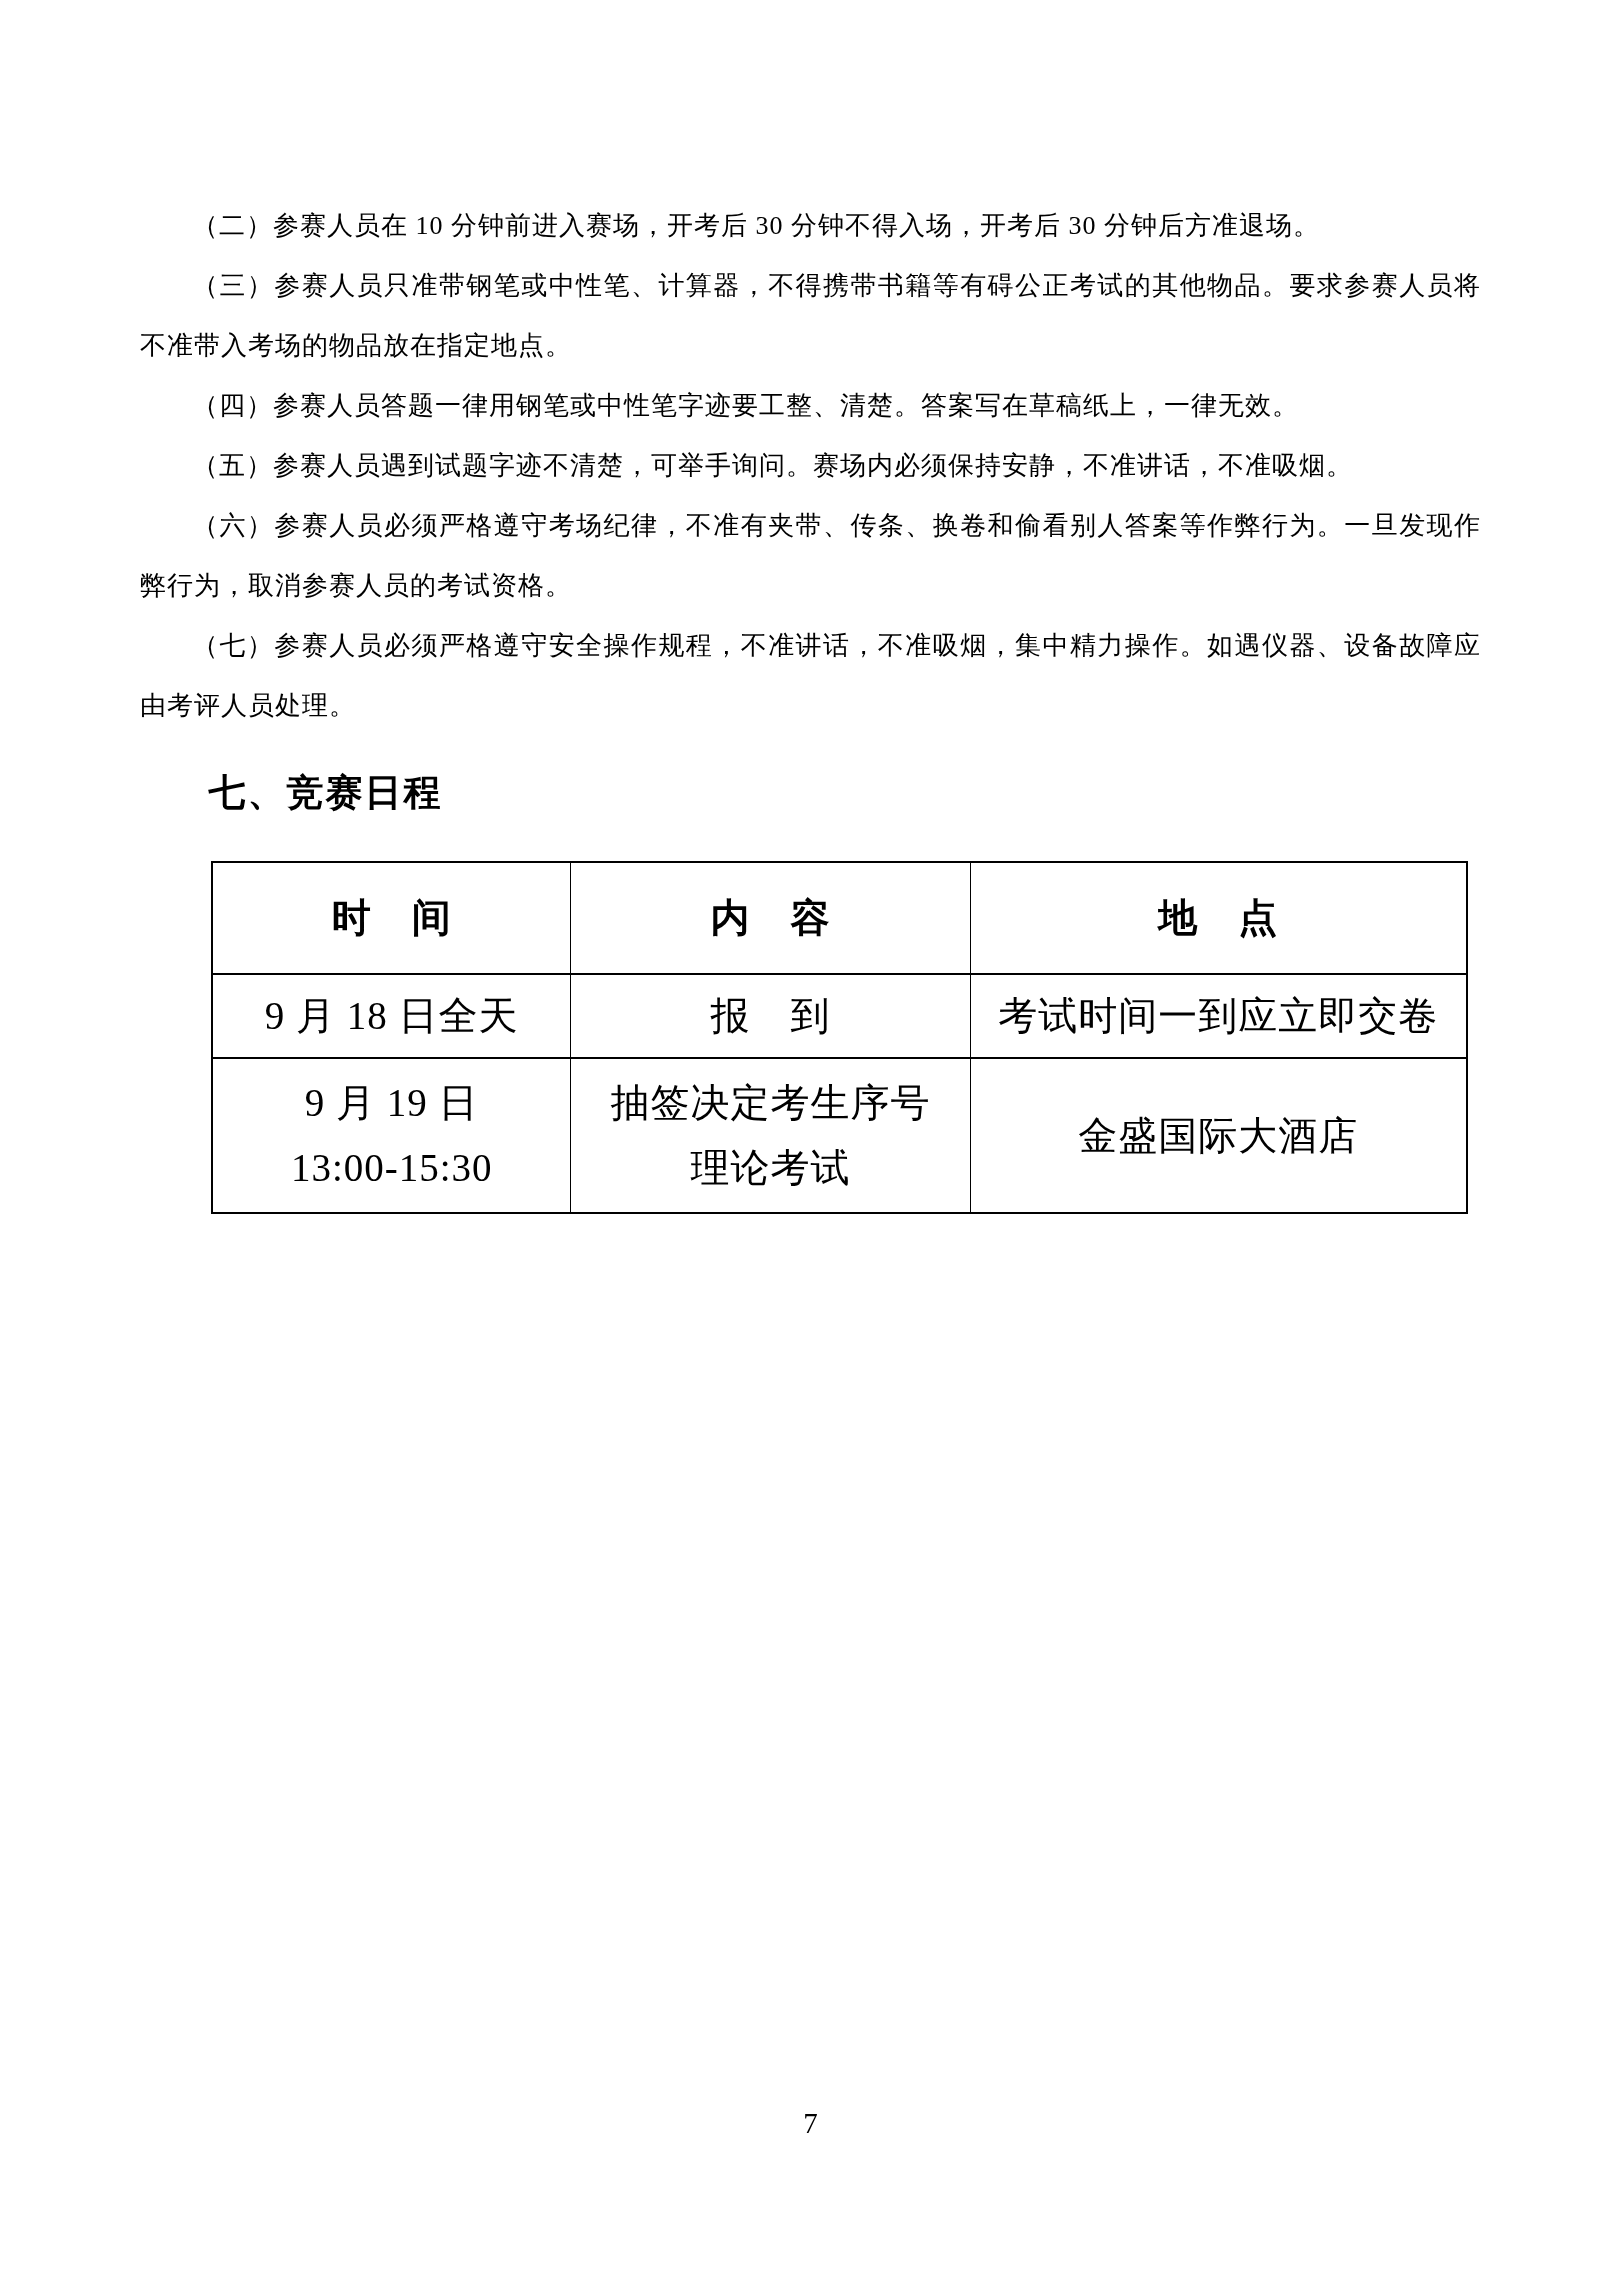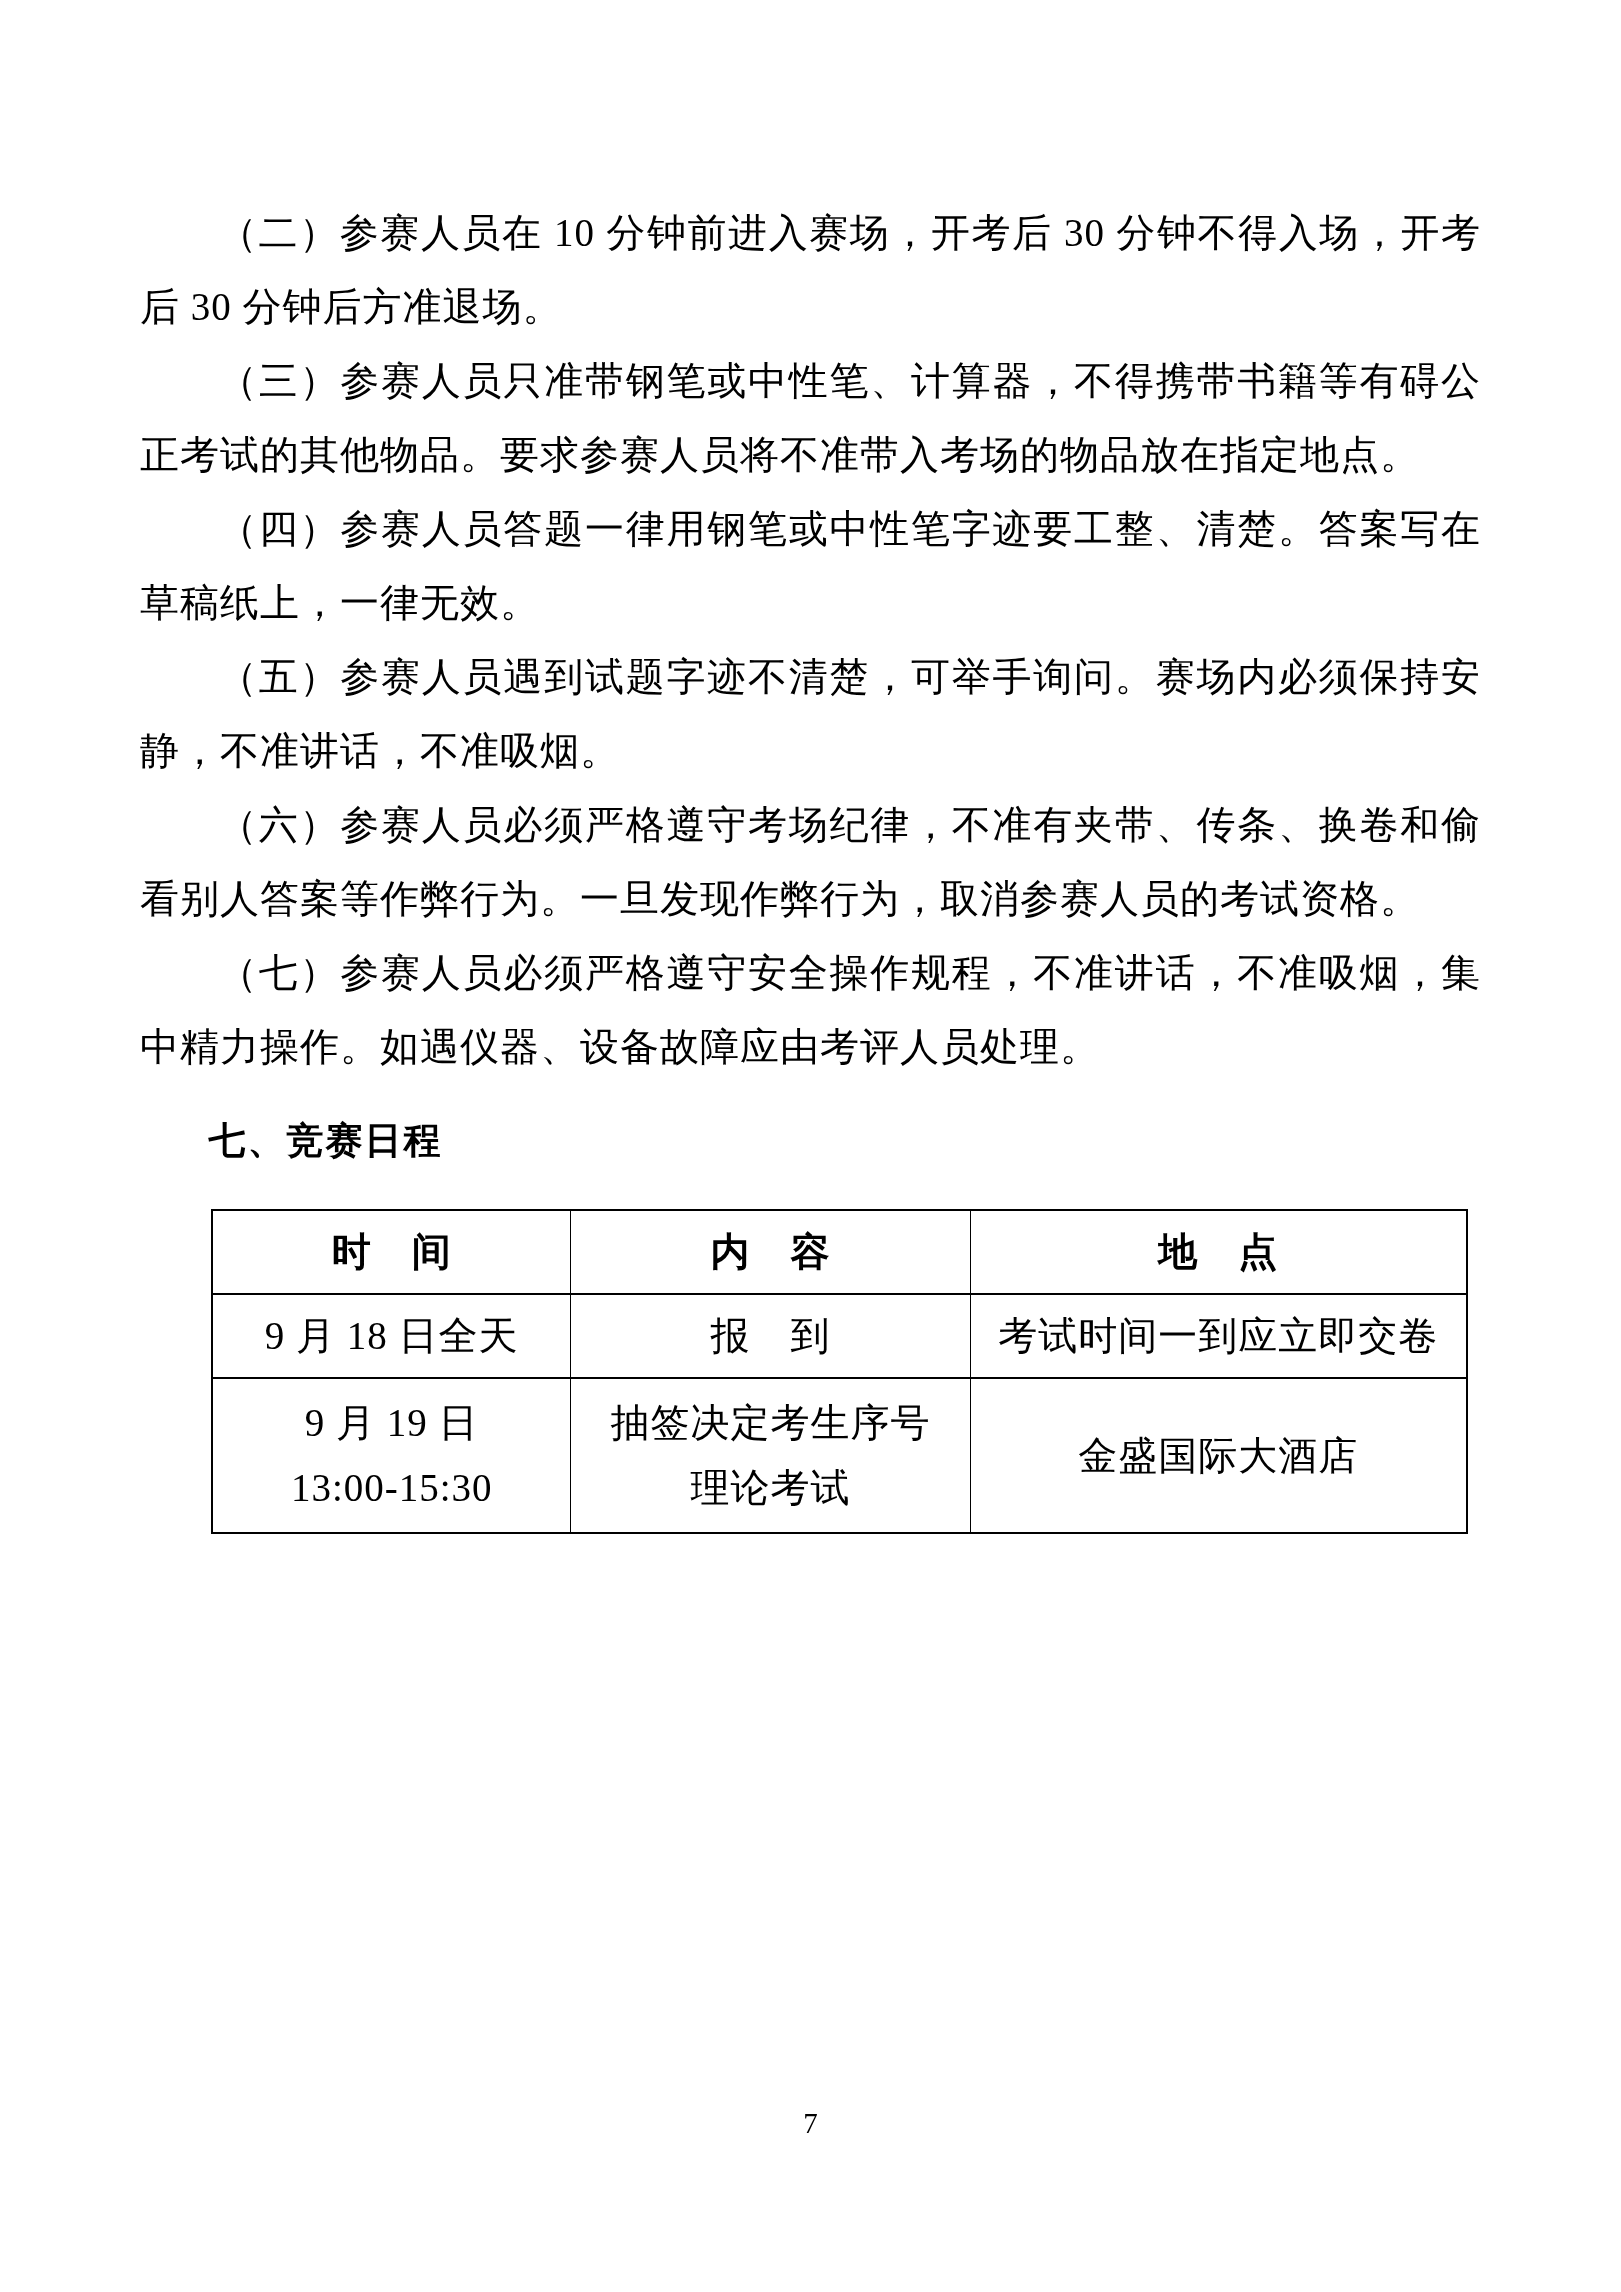--- a/index.html
+++ b/index.html
@@ -12,22 +12,22 @@
       color: #000000;
       overflow: hidden;
     }
     .page {
       width: 1621px;
       height: 2293px;
       background: #ffffff;
       padding: 196px 140px 0 140px;
     }
     .para {
-      font-size: 39px;
-      line-height: 74px;
+      font-size: 26px;
+      line-height: 60px;
       text-align: justify;
       text-justify: inter-ideograph;
       text-indent: 2em;
       letter-spacing: 1px;
     }
     .section-heading {
       font-family: "Liberation Sans", "DejaVu Sans", sans-serif;
       font-weight: bold;
       font-size: 37px;
       line-height: 78px;
@@ -52,21 +52,21 @@
       border-left: 1px solid #000;
       border-right: 1px solid #000;
       text-align: center;
       vertical-align: middle;
       font-size: 39px;
       letter-spacing: 1px;
       background: #ffffff;
     }
     table.schedule { border: 2px solid #000; }
     table.schedule th {
-      height: 84px;
+      height: 112px;
       font-weight: bold;
       font-family: "Liberation Sans", "DejaVu Sans", sans-serif;
       border-radius: 15px;
     }
     table.schedule tr.row-1 td { height: 84px; }
     table.schedule tr.row-2 td { height: 155px; }
     .cell-line { line-height: 65px; }
     .page-number {
       position: absolute;
       left: 0;

